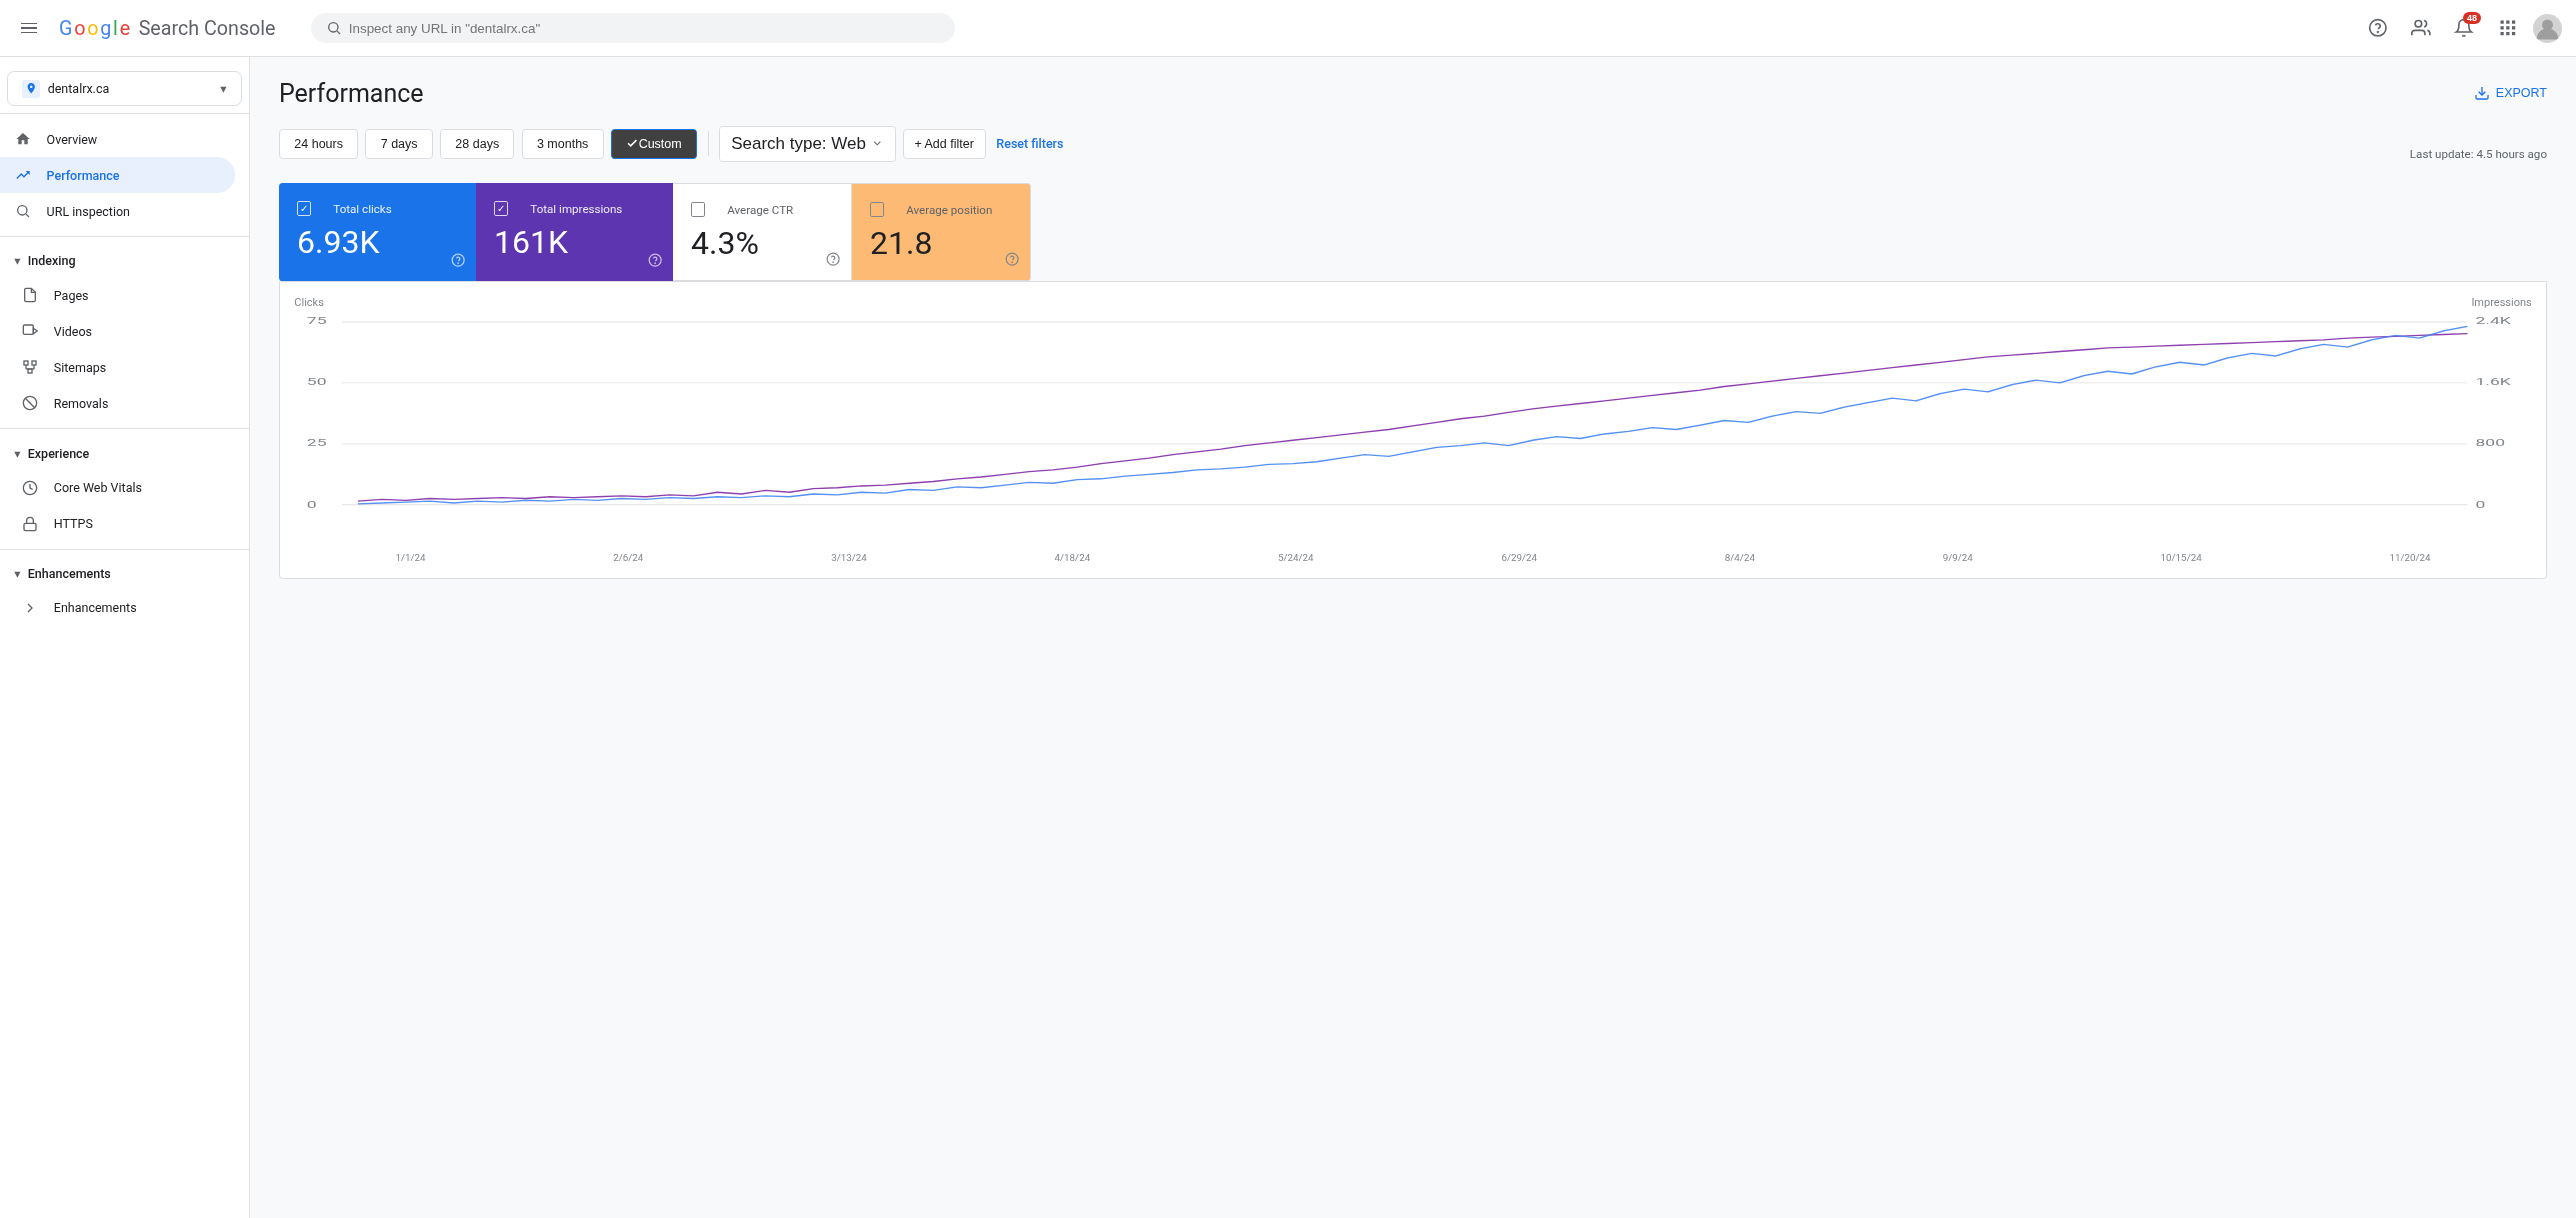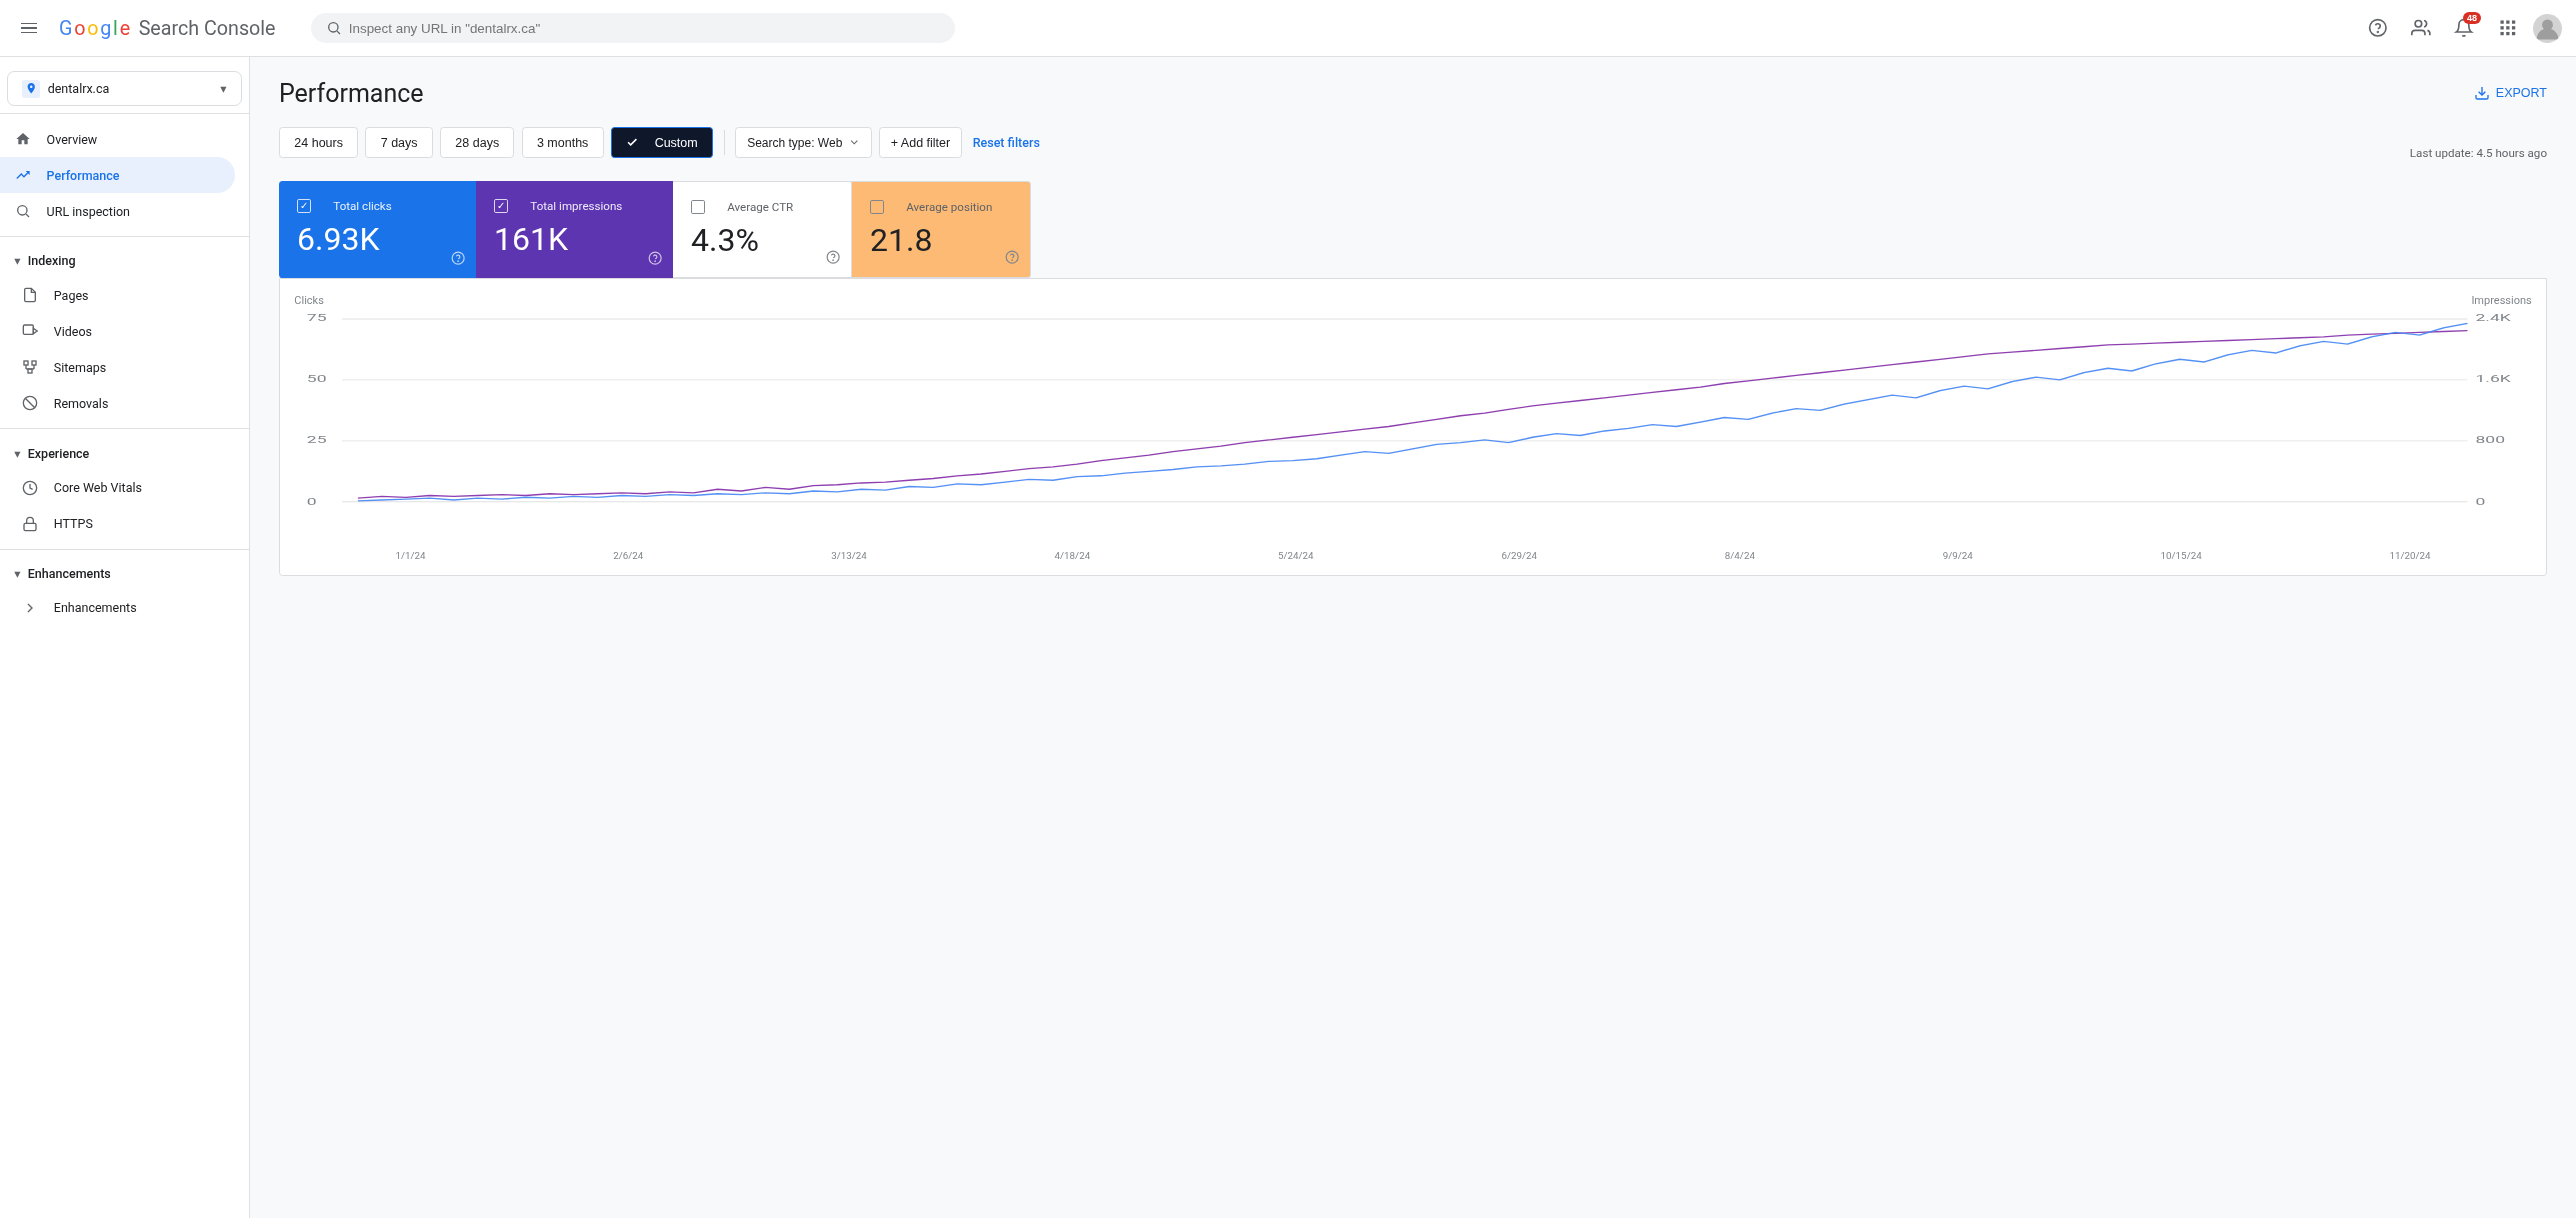--- a/index.html
+++ b/index.html
@@ -87,28 +87,28 @@
       border: none; cursor: pointer; color: #1a73e8; font-size: 12.5px; font-weight: 500;
     }
 
     
     .filter-bar { display: flex; align-items: center; gap: 7.2px; margin-bottom: 21.5px; flex-wrap: wrap; }
     .time-btn {
       padding: 7.2px 14.3px; border: 0.9px solid #dadce0; border-radius: 3.6px;
       background: #fff; cursor: pointer; font-size: 12.5px; color: #202124;
     }
     .time-btn.active {
-      background: #0f172a; color: #fff; border-color: #1a73e8;
-      display: flex; align-items: center; gap: 16px;
+      background: #404040; color: #fff; border-color: #1a73e8;
+      display: flex; align-items: center; gap: 0;
     }
     .filter-divider { width: 0.9px; height: 25px; background: #dadce0; margin: 0 3.6px; }
     .search-type-btn {
       display: flex; align-items: center; gap: 5.4px; padding: 7.2px 10.7px;
       border: 0.9px solid #dadce0; border-radius: 3.6px; background: #fff;
-      cursor: pointer; font-size: 12px; color: #202124;
+      cursor: pointer; font-size: 17px; color: #202124;
     }
     .add-filter-btn {
       display: flex; align-items: center; gap: 3.6px; padding: 7.2px 10.7px;
       border: 0.9px solid #dadce0; border-radius: 3.6px; background: #fff;
       cursor: pointer; font-size: 12.5px; color: #202124;
     }
     .reset-filters { color: #1a73e8; font-size: 12.5px; cursor: pointer; font-weight: 500; margin-left: 3.6px; }
     .last-update { margin-left: auto; font-size: 11.6px; color: #5f6368; margin-top: 20px; }
 
     

